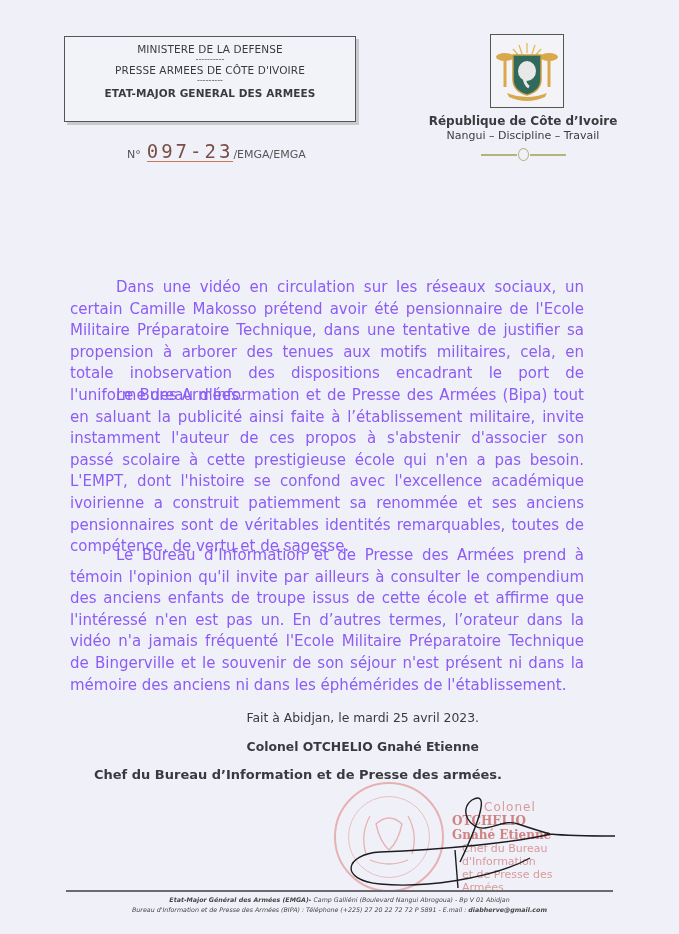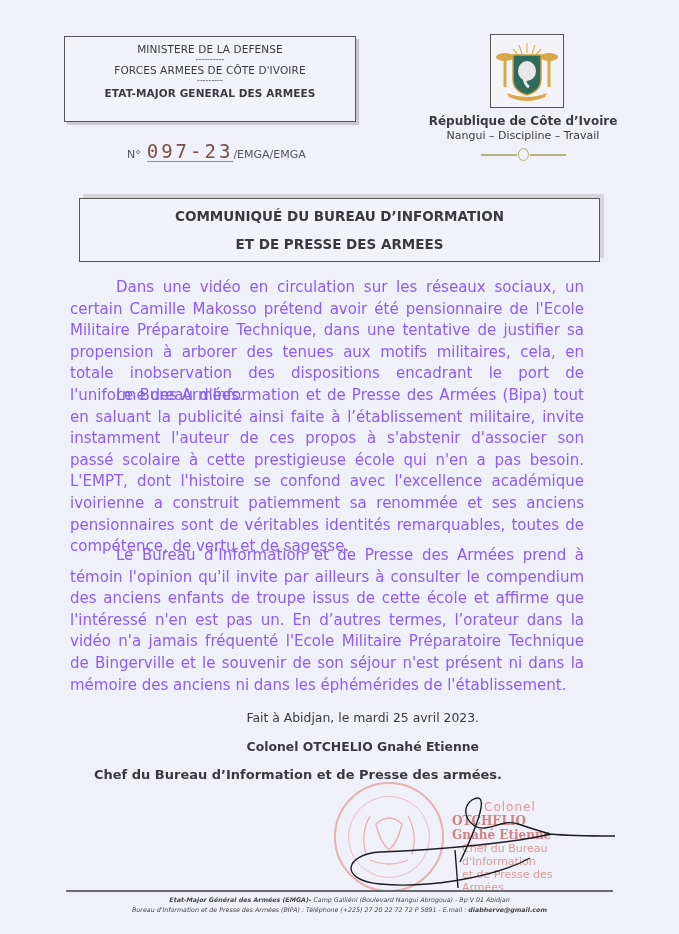--- a/index.html
+++ b/index.html
@@ -94,21 +94,21 @@
     .footer b { font-weight: bold; }
   </style>
 </head>
 <body>
 
 <div class="page">
 
   <div class="ministry-box">
     <div class="line l1">MINISTERE DE LA DEFENSE</div>
     <div class="dash">----------</div>
-    <div class="line">FORCES ARMEES DE CÔTE D'IVOIRE</div>
+    <div class="line">PRESSE ARMEES DE CÔTE D'IVOIRE</div>
     <div class="dash">---------</div>
     <div class="line bold">ETAT-MAJOR GENERAL DES ARMEES</div>
   </div>
 
   <div class="ref-number">
     <span class="label">N°</span>
     <span class="hand">097-23</span>
     <span class="suffix">/EMGA/EMGA</span>
   </div>
 
@@ -142,24 +142,20 @@
   <div class="republic">
     <div class="name">République de Côte d’Ivoire</div>
     <div class="motto">Nangui – Discipline – Travail</div>
     <div class="ornament">
       <span class="bar"></span>
         <span class="ring"></span>
         <span class="bar"></span>
     </div>
   </div>
 
-  <div class="title-box">
-    <div class="t t1">COMMUNIQUÉ DU BUREAU D’INFORMATION</div>
-    <div class="t t2">ET DE PRESSE DES ARMEES</div>
-  </div>
 
   <div class="body-text p1">
     <p>Dans une vidéo en circulation sur les réseaux sociaux, un certain Camille Makosso prétend avoir été pensionnaire de l'Ecole Militaire Préparatoire Technique, dans une tentative de justifier sa propension à arborer des tenues aux motifs militaires, cela, en totale inobservation des dispositions encadrant le port de l'uniforme des Armées.</p>
   </div>
   <div class="body-text p2">
     <p>Le Bureau d'Information et de Presse des Armées (Bipa) tout en saluant la publicité ainsi faite à l’établissement militaire, invite instamment l'auteur de ces propos à s'abstenir d'associer son passé scolaire à cette prestigieuse école qui n'en a pas besoin. L'EMPT, dont l'histoire se confond avec l'excellence académique ivoirienne a construit patiemment sa renommée et ses anciens pensionnaires sont de véritables identités remarquables, toutes de compétence, de vertu et de sagesse.</p>
   </div>
   <div class="body-text p3">
     <p>Le Bureau d’Information et de Presse des Armées prend à témoin l'opinion qu'il invite par ailleurs à consulter le compendium des anciens enfants de troupe issus de cette école et affirme que l'intéressé n'en est pas un. En d’autres termes, l’orateur dans la vidéo n'a jamais fréquenté l'Ecole Militaire Préparatoire Technique de Bingerville et le souvenir de son séjour n'est présent ni dans la mémoire des anciens ni dans les éphémérides de l'établissement.</p>
   </div>

